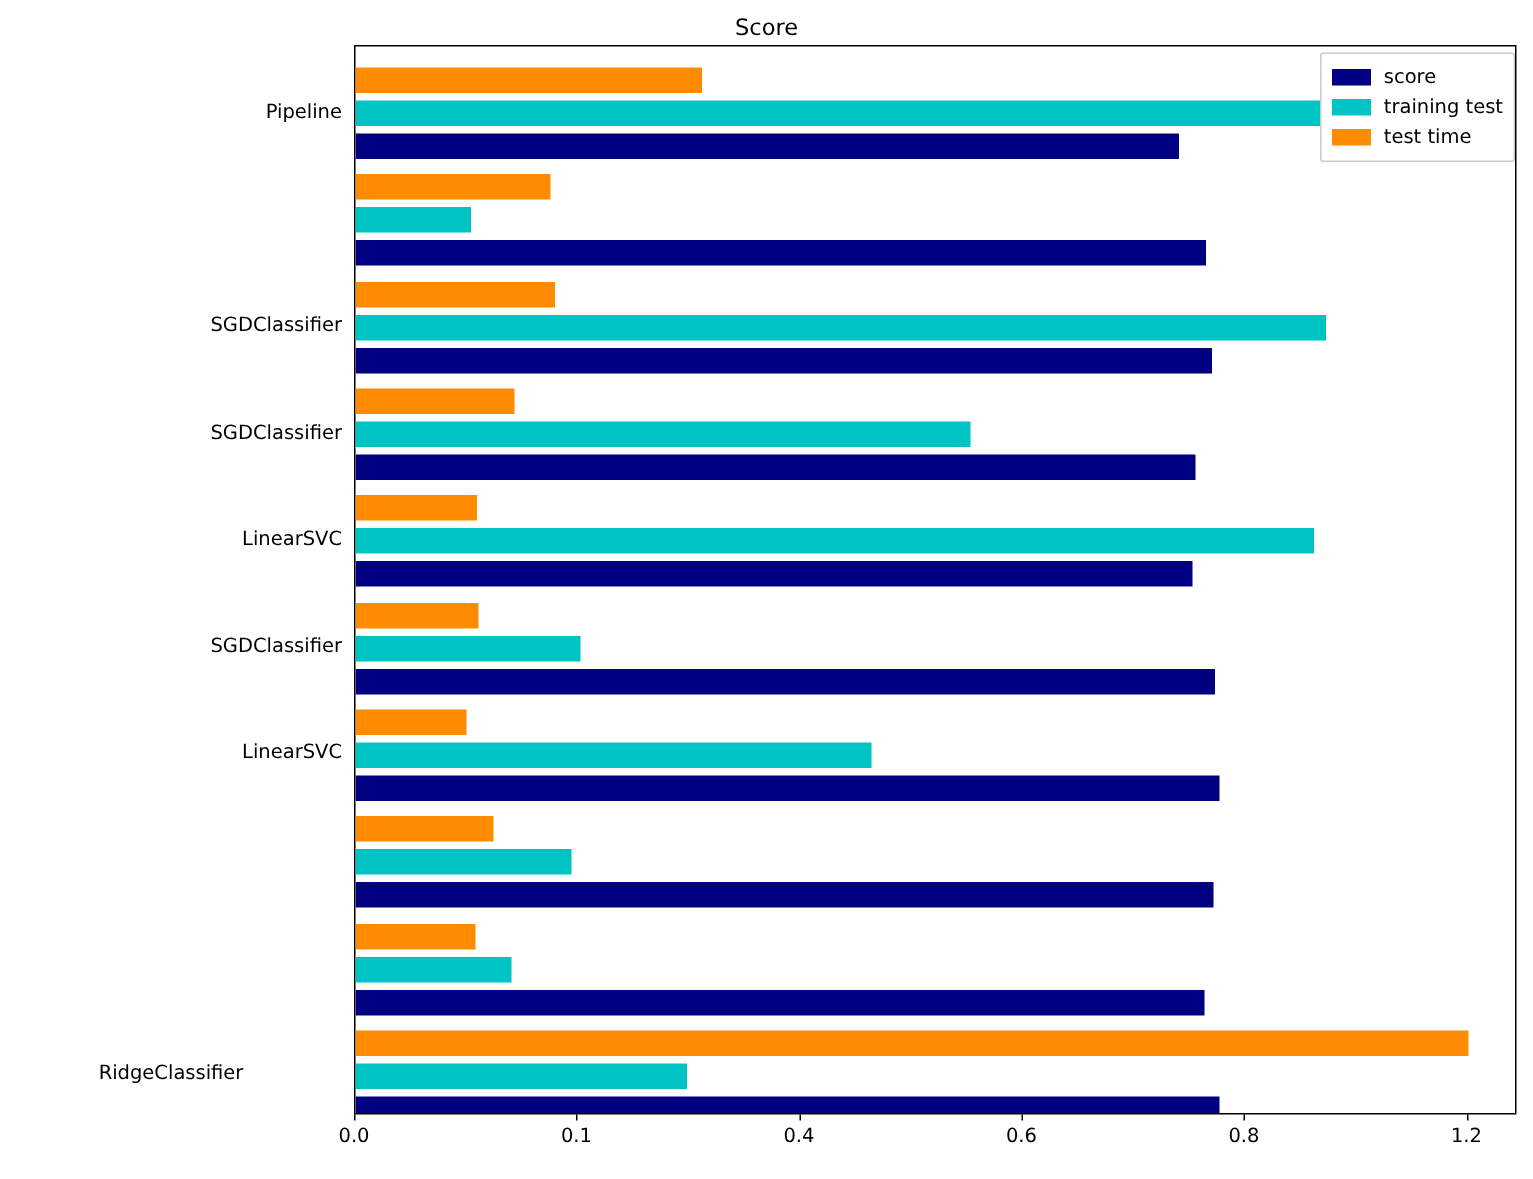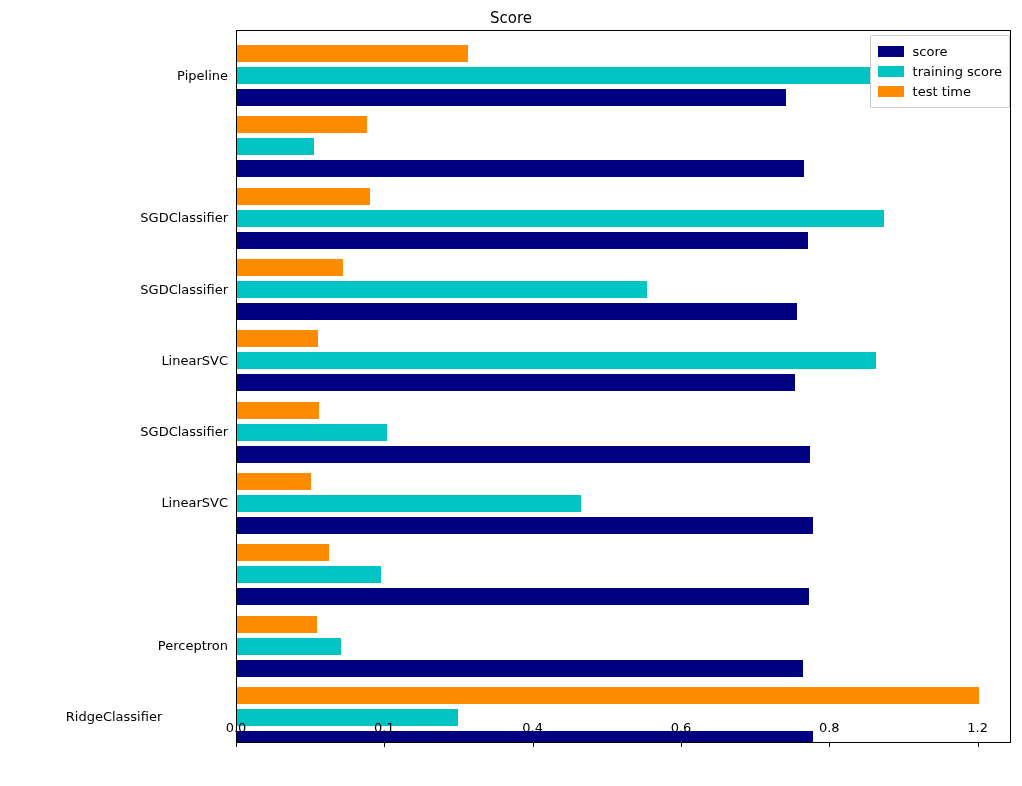--- a/index.html
+++ b/index.html
@@ -75,21 +75,21 @@
   }
   .xtick-mark {
     position: absolute;
     top: 743px;
     width: 1px;
     height: 4px;
     background: #000000;
   }
   .xtick-label {
     position: absolute;
-    top: 720px;
+    top: 750px;
     font-size: 13px;
     color: #000000;
     transform: translateX(-50%);
     white-space: nowrap;
   }
   
   #legend {
     position: absolute;
     right: 12px;
     top: 35px;
@@ -118,21 +118,20 @@
 </style>
 </head>
 <body>
 
 <div id="figure">
 
   <div id="chart-title">Score</div>
 
   <div id="ytick-layer">
       <div class="ytick-item" style="top: 716.35px; text-align: center;">RidgeClassifier</div>
-      <div class="ytick-item" style="top: 645.05px;">Perceptron</div>
       <div class="ytick-item" style="top: 502.45px;">LinearSVC</div>
       <div class="ytick-item" style="top: 431.15px;">SGDClassifier</div>
       <div class="ytick-item" style="top: 359.85px;">LinearSVC</div>
       <div class="ytick-item" style="top: 288.55px;">SGDClassifier</div>
       <div class="ytick-item" style="top: 217.25px;">SGDClassifier</div>
       <div class="ytick-item" style="top: 74.65px;">Pipeline</div>
     </div>
 
   <div id="plot-area">
       <div class="bar score" style="left: 0px; width: 576.244px; top: 699.85px; background: rgb(0, 0, 128);"></div>
@@ -182,21 +181,21 @@
       <div class="xtick-label" style="left: 977.627px;">1.2</div>
     </div>
 
   <div id="legend">
       <div class="legend-row">
         <span class="legend-swatch" style="background: rgb(0, 0, 128);"></span>
         <span class="legend-label">score</span>
       </div>
       <div class="legend-row">
         <span class="legend-swatch" style="background: rgb(0, 196, 196);"></span>
-        <span class="legend-label">training score</span>
+        <span class="legend-label">training test</span>
       </div>
       <div class="legend-row">
         <span class="legend-swatch" style="background: rgb(255, 140, 0);"></span>
         <span class="legend-label">test time</span>
       </div>
     </div>
 
 </div>
 
 </body></html>

